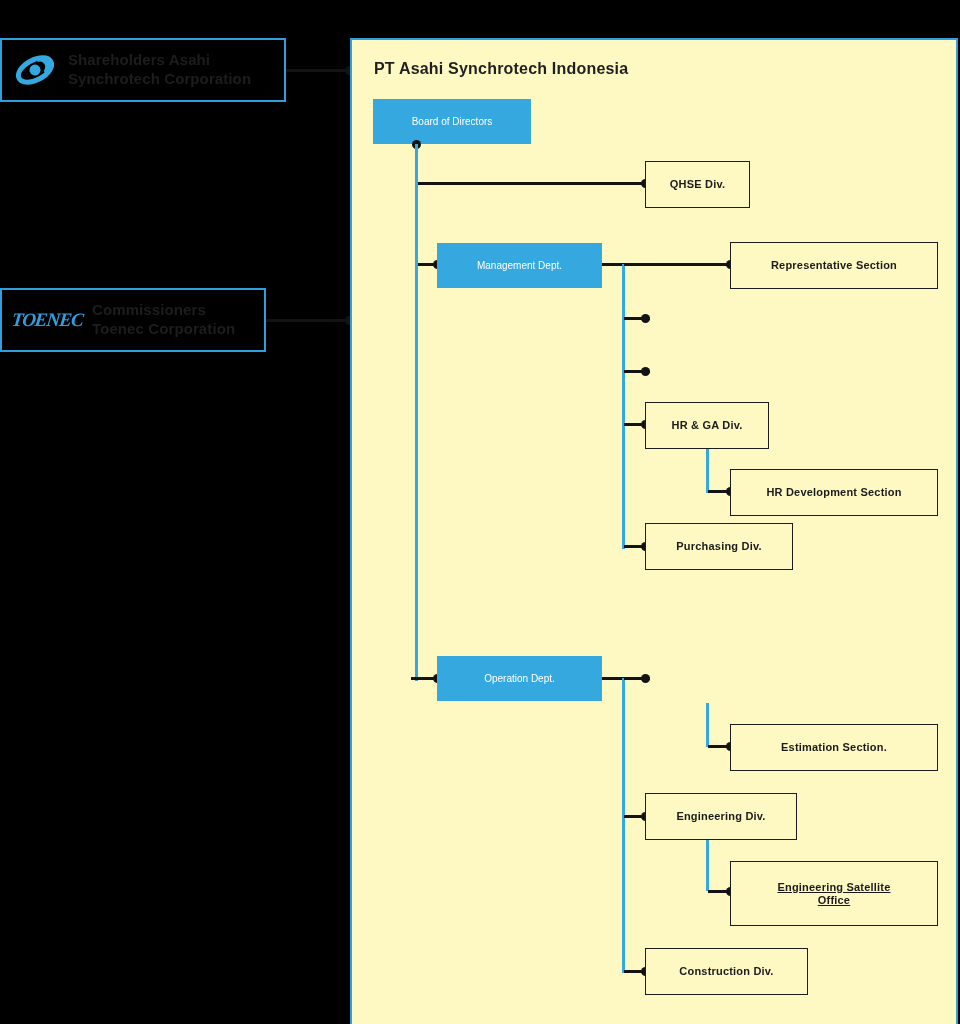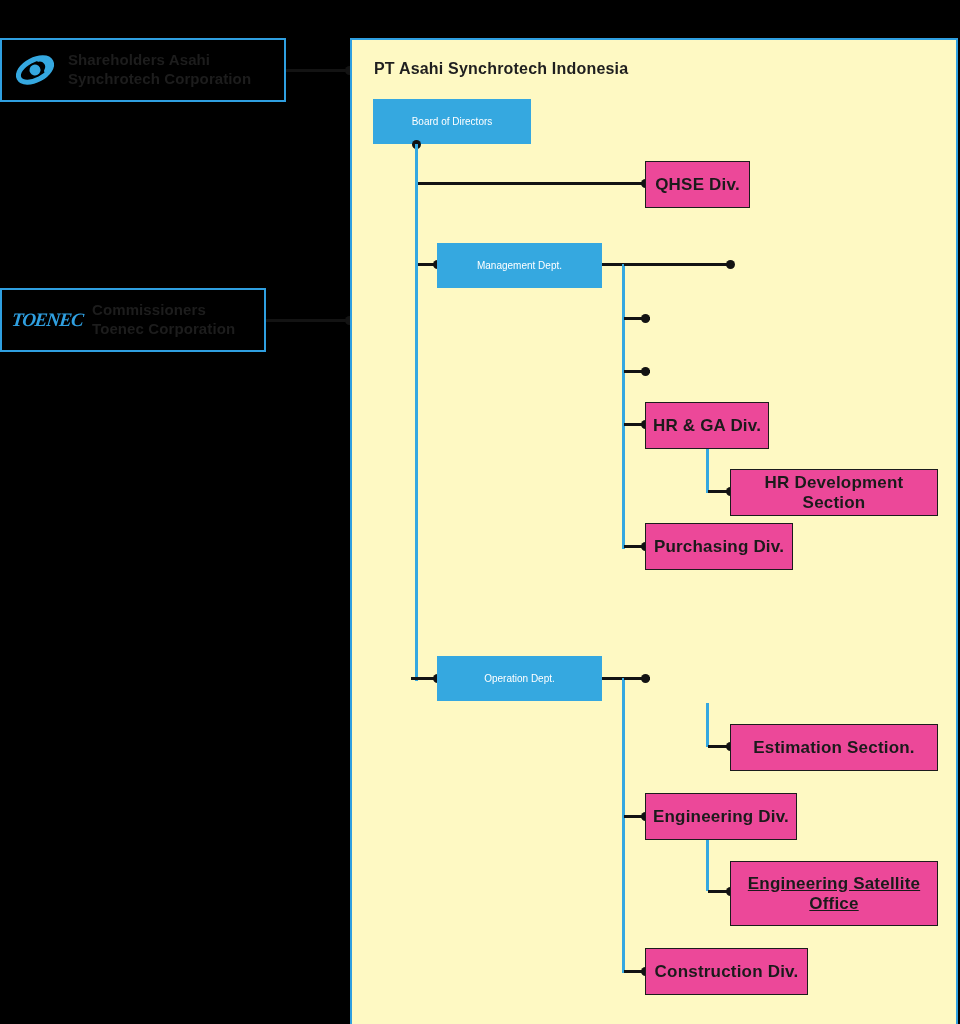--- a/index.html
+++ b/index.html
@@ -73,24 +73,24 @@
     text-align: center;
     line-height: 1.15;
   }
   .node.primary {
     background: #35a8e0;
     color: #ffffff;
     font-size: 10px;
     font-weight: 400;
   }
   .node.outline {
-    background: #ec4899;
+    background: #fef9c3;
     border: 1px solid #1c1c1c;
     color: #1b1b1b;
-    font-size: 17px;
+    font-size: 11px;
     font-weight: 700;
     letter-spacing: .2px;
   }
 
   
   .v-blue { position: absolute; width: 3px; background: #35a8e0; }
   .h-dark { position: absolute; height: 3px; background: #131313; }
   .arrow-dot {
     position: absolute;
     width: 9px; height: 9px;
@@ -150,20 +150,21 @@
 
   <div class="h-dark" style="left:418px; top:227px; width:24px;"></div>
   <div class="arrow-dot" style="left:433px; top:224px;"></div>
   <div class="node primary" style="left:437px; top:207px; width:165px; height:45px;">Management Dept.</div>
 
   <div class="h-dark" style="left:602px; top:227px; width:28px;"></div>
   <div class="v-blue" style="left:622px; top:228px; height:285px;"></div>
 
   <div class="h-dark" style="left:624px; top:227px; width:110px;"></div>
   <div class="arrow-dot" style="left:726px; top:224px;"></div>
+  <div class="node outline" style="left:730px; top:206px; width:208px; height:47px;">Representative Section</div>
 
   <div class="h-dark" style="left:624px; top:281px; width:26px;"></div>
   <div class="arrow-dot" style="left:641px; top:278px;"></div>
 
   <div class="h-dark" style="left:624px; top:334px; width:26px;"></div>
   <div class="arrow-dot" style="left:641px; top:331px;"></div>
 
   <div class="h-dark" style="left:624px; top:387px; width:26px;"></div>
   <div class="arrow-dot" style="left:641px; top:384px;"></div>
   <div class="node outline" style="left:645px; top:366px; width:124px; height:47px;">HR &amp; GA Div.</div>

